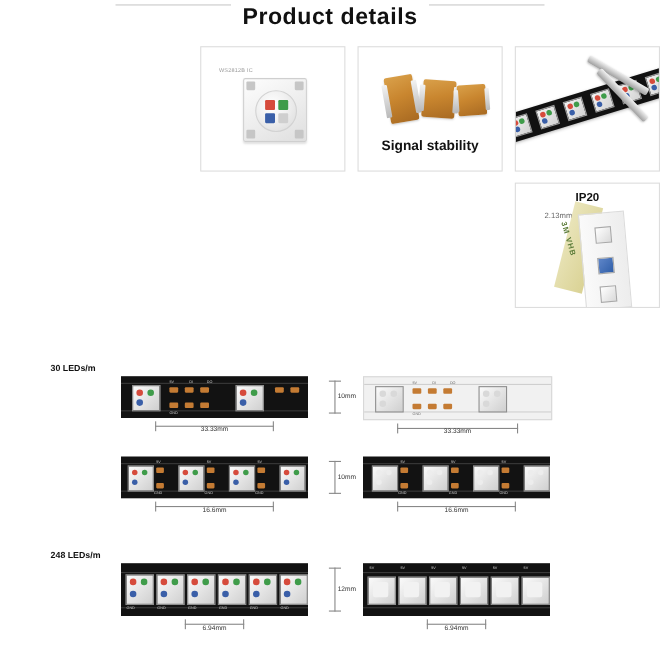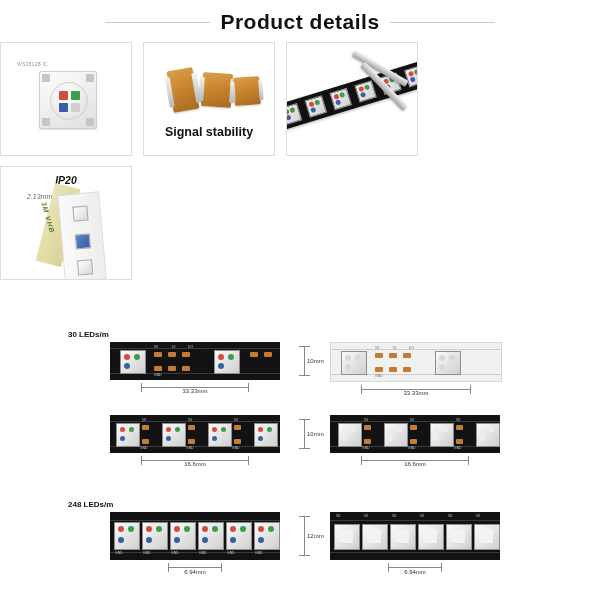--- a/index.html
+++ b/index.html
@@ -13,46 +13,47 @@
     font-family: "Liberation Sans", sans-serif;
     color: #222;
     overflow: hidden;
     position: relative;
   }
 
   
   .header {
     height: 36px;
     display: flex;
-    align-items: center;
+    align-items: flex-start;
     justify-content: center;
     gap: 10px;
     margin-top: 4px;
   }
   .header .rule {
     height: 1px;
     background: #c9c9c9;
     flex: 0 0 105px;
   }
   .header .title {
     font-size: 21px;
     font-weight: bold;
     letter-spacing: 0.5px;
     color: #111;
     white-space: nowrap;
   }
 
   
   .grid {
     display: flex;
-    justify-content: flex-start;
+    justify-content: flex-end;
     gap: 11px;
+    margin-left: 44px;
   }
   .grid.row1 { margin-top: 2px; }
-  .grid.row2 { margin-top: 10px; font-style: italic; }
+  .grid.row2 { margin-top: 10px; }
 
   .card {
     width: 132px;
     height: 114px;
     border: 1px solid #ddd;
     background: #fff;
     position: relative;
     overflow: hidden;
     box-sizing: border-box;
   }
@@ -238,21 +239,21 @@
 
   
   .spec {
     position: absolute;
     left: 0; right: 0;
   }
   .spec-label {
     font-size: 8px;
     font-weight: bold;
     color: #111;
-    margin-left: 68px;
+    margin-left: 46px;
     margin-bottom: 3px;
   }
   .spec-row {
     display: flex;
     align-items: flex-start;
     gap: 8px;
     margin-left: 110px;
   }
   .panel {
     position: relative;

